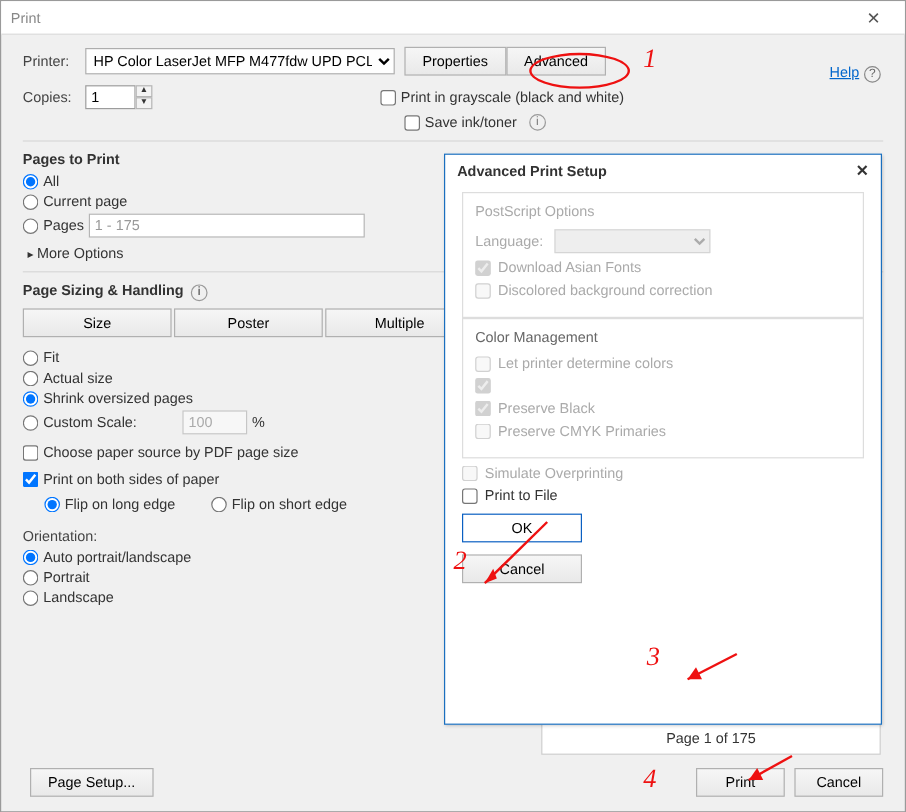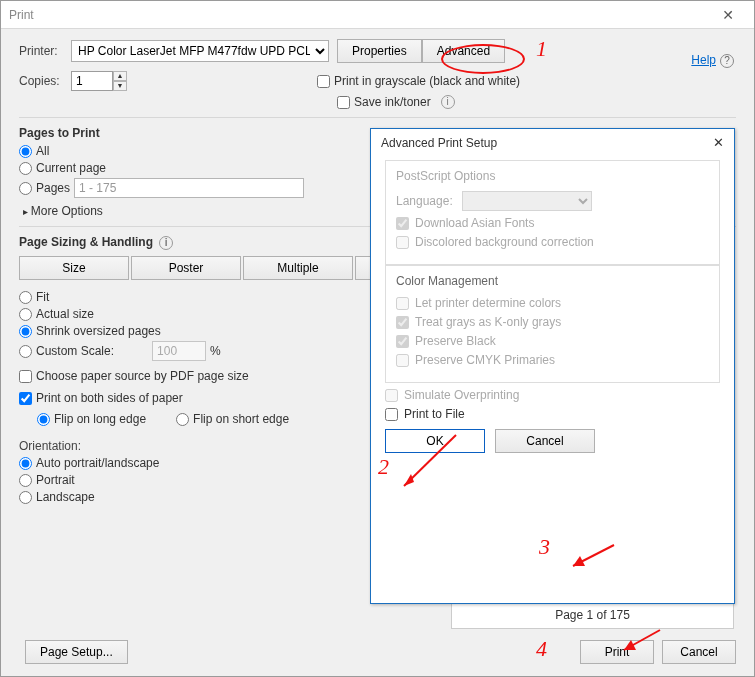--- a/index.html
+++ b/index.html
@@ -25,42 +25,42 @@
   .help .q { display:inline-block; width:14px; height:14px; border:1px solid #888; border-radius:50%; font-size:10px; text-align:center; line-height:12px; margin-left:4px; text-decoration:none; color:#666; }
 
   .section-title { font-weight:bold; margin:8px 0 4px 0; }
   .radio { display:flex; align-items:center; gap:4px; margin:3px 0; }
   .radio input { margin:0; }
   .inline-input { width:230px; height:20px; border:1px solid #b5b5b5; color:#999; padding:0 4px; margin-left:8px; }
   .more-opts { margin:6px 0 8px 4px; cursor:pointer; }
   .more-opts::before { content:"▸ "; font-size:10px; }
 
   .handling-row { display:flex; gap:2px; margin:6px 0 10px 0; }
-  .handling-row .btn { width:110px; }
+  .handling-row .btn { width:124px; }
   .scale-input { width:54px; height:20px; border:1px solid #c6c6c6; color:#aaa; background:#f7f7f7; padding:0 4px; }
 
   .help-icon { display:inline-block; width:14px; height:14px; border:1px solid #999; border-radius:50%; text-align:center; line-height:12px; font-size:10px; color:#777; margin-left:6px; }
 
   .footer-status { position:absolute; left:450px; right:20px; top:600px; text-align:center; border:1px solid #ccc; padding:6px 0; background:#fff; }
   .bottom-btns { position:absolute; bottom:12px; right:18px; display:flex; gap:8px; }
   .bottom-btns .btn { width:74px; }
   .page-setup { position:absolute; bottom:12px; left:24px; }
 
   
   .modal { position:absolute; left:370px; top:128px; width:365px; height:476px; background:#fff; border:1px solid #1a6fbf; box-shadow:1px 1px 3px rgba(0,0,0,.25); }
-  .modal .mtitle { display:flex; justify-content:space-between; align-items:center; padding:6px 10px; }
+  .modal .mtitle { display:flex; justify-content:space-between; align-items:center; padding:6px 10px;font-weight:bold; }
   .modal .mtitle span { font-size:12px; }
   .modal .mtitle .mx { cursor:pointer; font-size:13px; }
   .modal .mcontent { padding:4px 14px 10px 14px; }
   .group { border:1px solid #ddd; padding:8px 10px 10px 10px; }
   .group-title { color:#666; margin-bottom:8px; }
   .disabled { color:#aaa; }
   .mrow { display:flex; align-items:center; margin:5px 0; gap:6px; }
   .mrow select { width:130px; height:20px; border:1px solid #c4c4c4; background:#e8e8e8; color:#888; }
-  .modal-btns { display:flex; gap:10px; justify-content:flex-start; margin-top:8px; }
+  .modal-btns { display:flex; gap:10px; justify-content:flex-end; margin-top:8px;flex-direction:column; }
   .modal-btns .btn { width:100px; }
   .btn-primary { border:1px solid #0a60c2; background:#fff; color:#000; }
 
   
   .anno { position:absolute; color:#e11; font-size:22px; font-style:italic; font-family:"Times New Roman",serif; pointer-events:none; }
   .circle { position:absolute; width:84px; height:30px; border:2px solid #e11; border-radius:50%; pointer-events:none; }
   svg.anno-svg { position:absolute; inset:0; width:755px; height:677px; pointer-events:none; }
   svg.anno-svg line { stroke:#e11; stroke-width:2; }
   svg.anno-svg polygon { fill:#e11; }
 
@@ -228,21 +228,20 @@
     </div>
 
     <div class="group">
       <div class="group-title">Color Management</div>
       <label class="mrow chk disabled">
           <input type="checkbox" disabled="" style="">
           <span>Let printer determine colors</span>
         </label>
       <label class="mrow chk disabled">
           <input type="checkbox" checked="" disabled="" style="">
-          <span>Treat grays as K-only grays</span>
         </label>
       <label class="mrow chk disabled">
           <input type="checkbox" checked="" disabled="" style="">
           <span>Preserve Black</span>
         </label>
       <label class="mrow chk disabled">
           <input type="checkbox" disabled="" style="">
           <span>Preserve CMYK Primaries</span>
         </label>
     </div>

